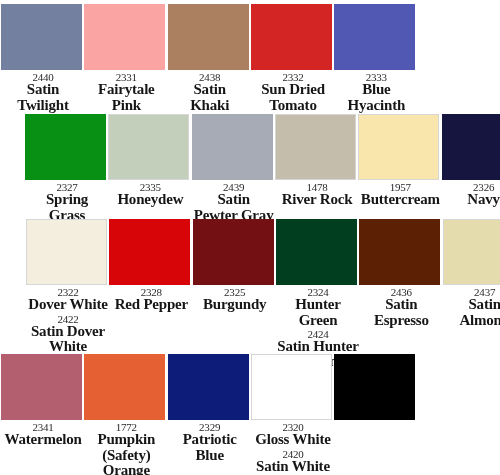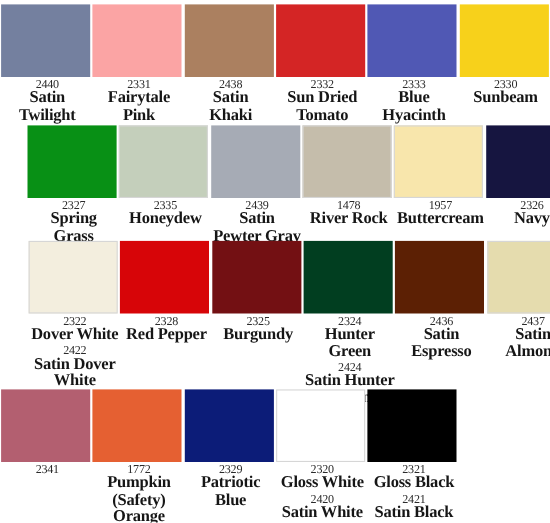--- a/index.html
+++ b/index.html
@@ -128,27 +128,20 @@
         </div>
       </div>
       <div class="swatch-cell">
         <div class="chip" style="background: rgb(80, 88, 180);"></div>
         <div class="labels">
           <span class="code">2333</span>
           <span class="name">Blue
 Hyacinth</span>
         </div>
       </div>
-      <div class="swatch-cell">
-        <div class="chip" style="background: rgb(247, 209, 27);"></div>
-        <div class="labels">
-          <span class="code">2330</span>
-          <span class="name">Sunbeam</span>
-        </div>
-      </div>
     </div>
     <div class="swatch-row row-1">
       <div class="swatch-cell">
         <div class="chip" style="background: rgb(8, 144, 21);"></div>
         <div class="labels">
           <span class="code">2327</span>
           <span class="name">Spring
 Grass</span>
         </div>
       </div>
@@ -243,20 +236,21 @@
           <span class="name">Satin
 Almond</span>
         </div>
       </div>
     </div>
     <div class="swatch-row row-3">
       <div class="swatch-cell">
         <div class="chip" style="background: rgb(179, 95, 112);"></div>
         <div class="labels">
           <span class="code">2341</span>
+          <span class="name">Watermelon</span>
         </div>
       </div>
       <div class="swatch-cell">
         <div class="chip" style="background: rgb(229, 96, 50);"></div>
         <div class="labels">
           <span class="code">1772</span>
           <span class="name">Pumpkin
 (Safety)
 Orange</span>
         </div>
@@ -275,27 +269,19 @@
           <span class="code">2320</span>
           <span class="name">Gloss White</span>
           <span class="alt-block">
             <span class="code">2420</span>
             <span class="name">Satin White</span>
           </span>
         </div>
       </div>
       <div class="swatch-cell">
         <div class="chip" style="background: rgb(0, 0, 0);"></div>
-        <div class="labels">
-          <span class="code">2321</span>
-          <span class="name">Gloss Black</span>
-          <span class="alt-block">
-            <span class="code">2421</span>
-            <span class="name">Satin Black</span>
-          </span>
-        </div>
       </div>
       <div class="swatch-cell">
         <div class="chip empty"></div>
         <div class="labels"></div>
       </div>
     </div>
   </div>
 
 </body></html>

